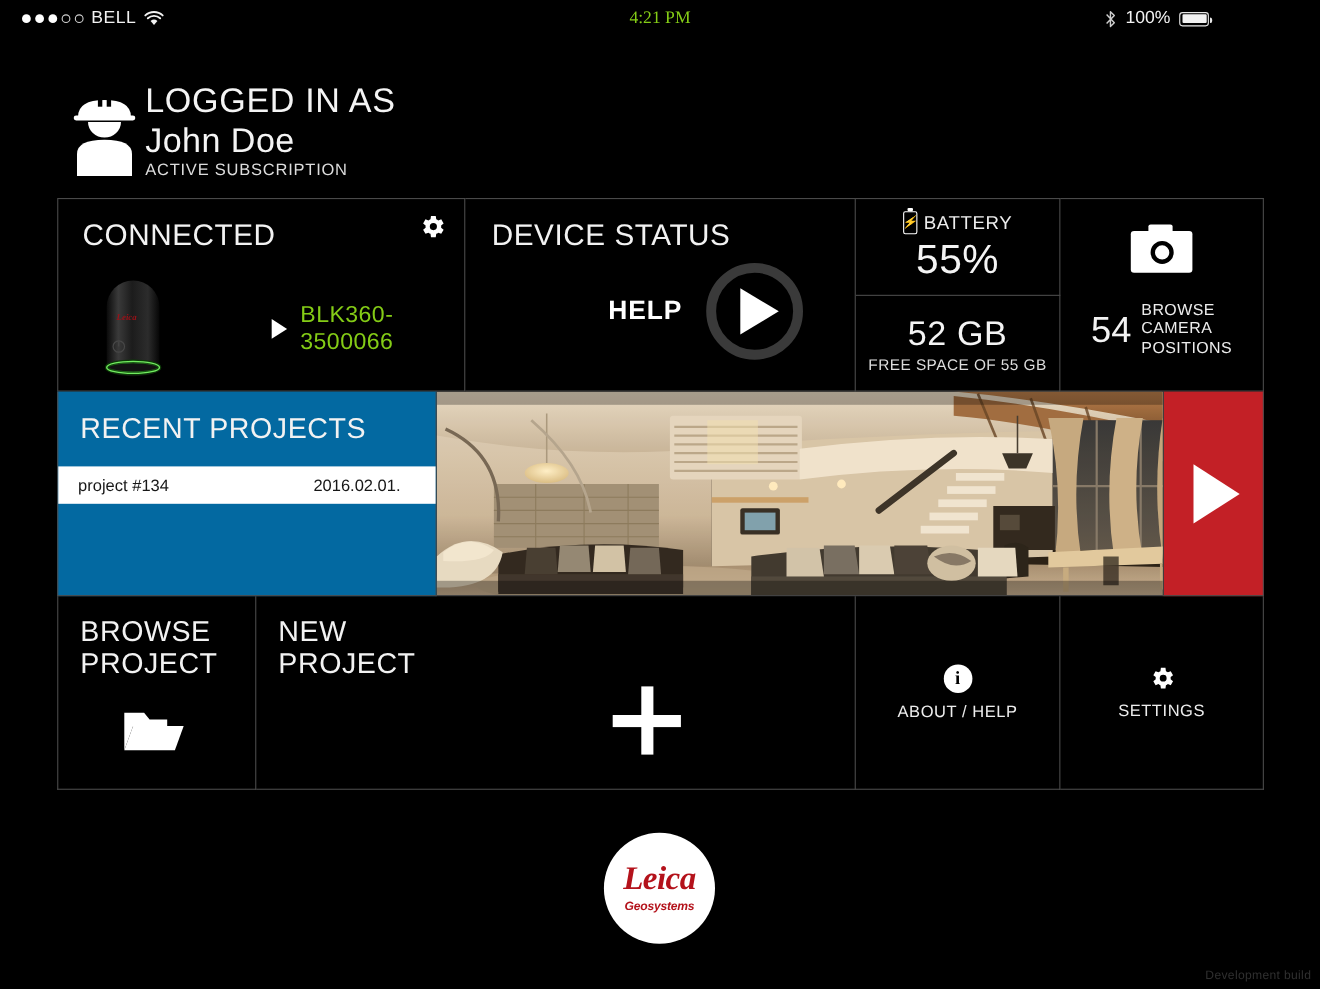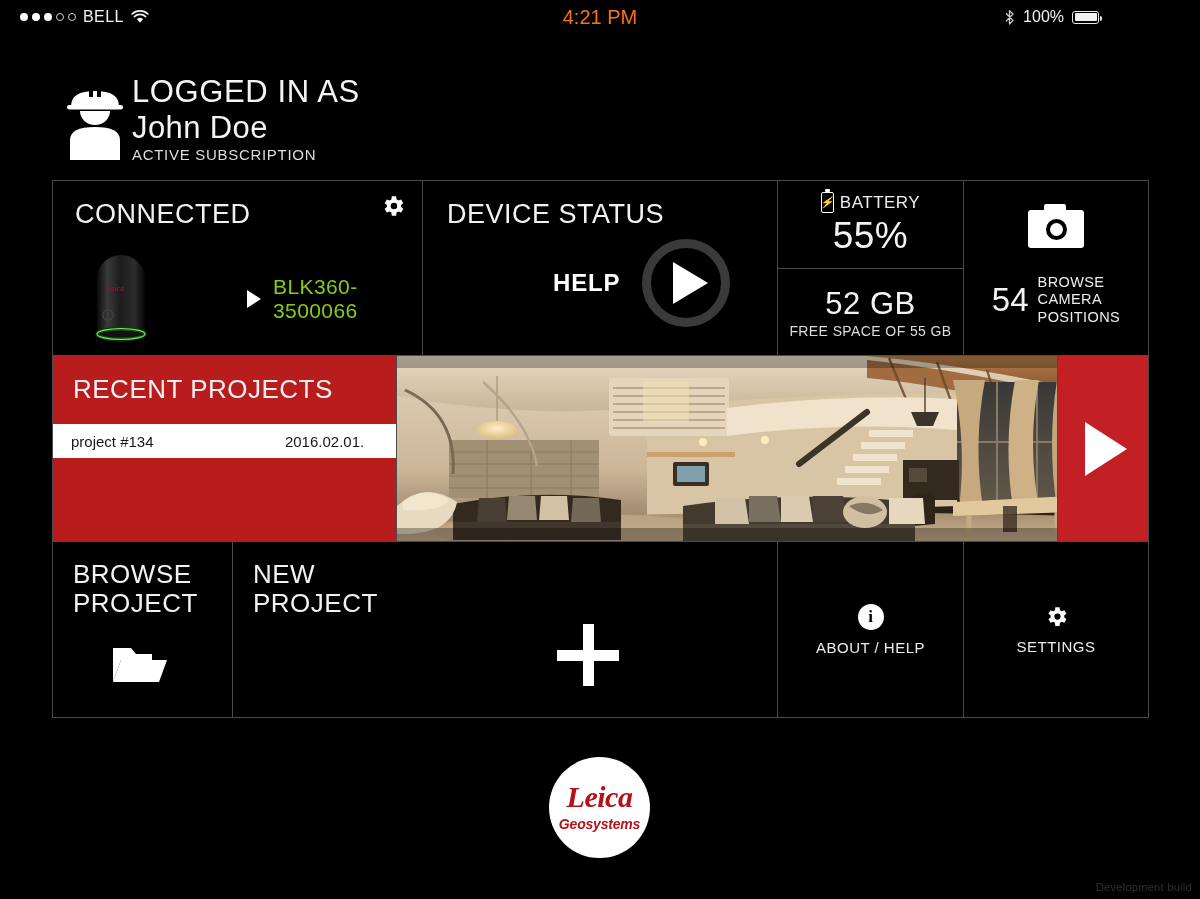--- a/index.html
+++ b/index.html
@@ -17,21 +17,21 @@
     position: absolute; left: 0; top: 0; width: 1117px; height: 34px;
     display: flex; align-items: center;
   }
   .sb-left { position: absolute; left: 20px; display: flex; align-items: center; gap: 7px; }
   .dots { display: flex; align-items: center; gap: 4px; }
   .dot { width: 8px; height: 8px; border-radius: 50%; background: #fff; }
   .dot.empty { background: transparent; border: 1px solid #cfcfcf; width: 8px; height: 8px; }
   .carrier { font-size: 16px; letter-spacing: .4px; color: #f2f2f2; }
   .sb-center {
     position: absolute; left: 0; width: 1200px; text-align: center;
-    font-size: 20px; color: #f97316;
+    font-size: 16px; color: #84cc16; font-family: Liberation Serif, serif;
   }
   .sb-right { position: absolute; right: 18px; display: flex; align-items: center; gap: 8px; }
   .pct { font-size: 16px; color: #f2f2f2; }
   .battery-shell {
     width: 27px; height: 13px; border: 1.3px solid #e8e8e8; border-radius: 3px;
     position: relative; display: flex; align-items: center; padding: 1.5px;
   }
   .battery-shell::after {
     content: ""; position: absolute; right: -4px; top: 4px;
     width: 2.5px; height: 5px; background: #e8e8e8; border-radius: 0 2px 2px 0;
@@ -86,21 +86,21 @@
 
   .cam-glyph { width: 56px; height: 38px; background: #fff; border-radius: 3px; position: relative; display: flex; align-items: center; justify-content: center; margin-bottom: 26px; }
   .cam-glyph::before { content: ""; position: absolute; top: -6px; left: 16px; width: 22px; height: 6px; background: #fff; border-radius: 2px 2px 0 0; }
   .cam-lens { width: 21px; height: 21px; border-radius: 50%; border: 4.5px solid #000; }
   .campos-row { display: flex; align-items: center; gap: 9px; }
   .campos-num { font-size: 33px; font-weight: 200; color: #f2f2f2; }
   .campos-label { font-size: 14.5px; font-weight: 300; letter-spacing: .4px; line-height: 1.18; color: #ededed; }
 
   
   .row2 { height: 186px; }
-  .cell-recent { width: 353px; border: 1px solid #4a4a4a; border-top: none; position: relative; background: #b91c1c; }
+  .cell-recent { width: 353px; border: 1px solid #4a4a4a; border-top: none; position: relative; background: #0369a1; }
   .recent-title { position: absolute; left: 20px; top: 18px; font-size: 26px; font-weight: 300; letter-spacing: .5px; color: #f2f2f2; }
   .project-row {
     position: absolute; left: 0; right: 0; top: 68px; height: 34px; background: #fff;
     display: flex; align-items: center; justify-content: space-between; padding: 0 32px 0 18px;
   }
   .project-name { font-size: 15px; font-weight: 400; color: #171717; }
   .project-date { font-size: 15px; font-weight: 400; color: #171717; }
   .cell-pano { width: 676px; border: 1px solid #4a4a4a; border-left: none; border-top: none; overflow: hidden; position: relative; }
   .cell-redplay { width: 93px; border: 1px solid #4a4a4a; border-left: none; border-top: none; display: flex; align-items: center; justify-content: center; }
   .tri-red-play { width: 0; height: 0; border-left: 42px solid #fff; border-top: 27px solid transparent; border-bottom: 27px solid transparent; margin-left: 6px; }
@@ -116,21 +116,21 @@
   .plus-glyph { position: absolute; left: 324px; top: 82px; width: 62px; height: 62px; }
   .plus-glyph::before, .plus-glyph::after { content: ""; position: absolute; background: #fff; }
   .plus-glyph::before { left: 26px; top: 0; width: 11px; height: 62px; }
   .plus-glyph::after { left: 0; top: 26px; width: 62px; height: 11px; }
   .info-glyph { width: 26px; height: 26px; border-radius: 50%; background: #fff; color: #000; font-size: 17px; font-weight: 700; display: flex; align-items: center; justify-content: center; font-family: "Liberation Serif", serif; margin-bottom: 9px; }
   .icon-caption { font-size: 15px; font-weight: 300; letter-spacing: .5px; color: #ededed; }
 
   
   .leica-wrap { position: absolute; left: 549px; top: 757px; width: 101px; height: 101px; border-radius: 50%; background: #fff; display: flex; flex-direction: column; align-items: center; justify-content: center; }
   .leica-word { font-family: "Liberation Serif", serif; font-style: italic; font-weight: 700; font-size: 30px; color: #b4121b; line-height: .95; letter-spacing: -.5px; }
-  .leica-sub { font-family: "Liberation Sans", sans-serif; font-style: italic; font-weight: 700; font-size: 14px; color: #b4121b; margin-top: 4px; letter-spacing: -.2px; }
+  .leica-sub { font-family: "Liberation Sans", sans-serif; font-style: italic; font-weight: 700; font-size: 11px; color: #b4121b; margin-top: 4px; letter-spacing: -.2px; }
 
   .devbuild { position: absolute; right: 8px; bottom: 6px; font-size: 11px; color: #303030; letter-spacing: .3px; }
 
   
   svg { display: block; }
 </style>
 </head>
 <body>
 
 <div class="screen">

